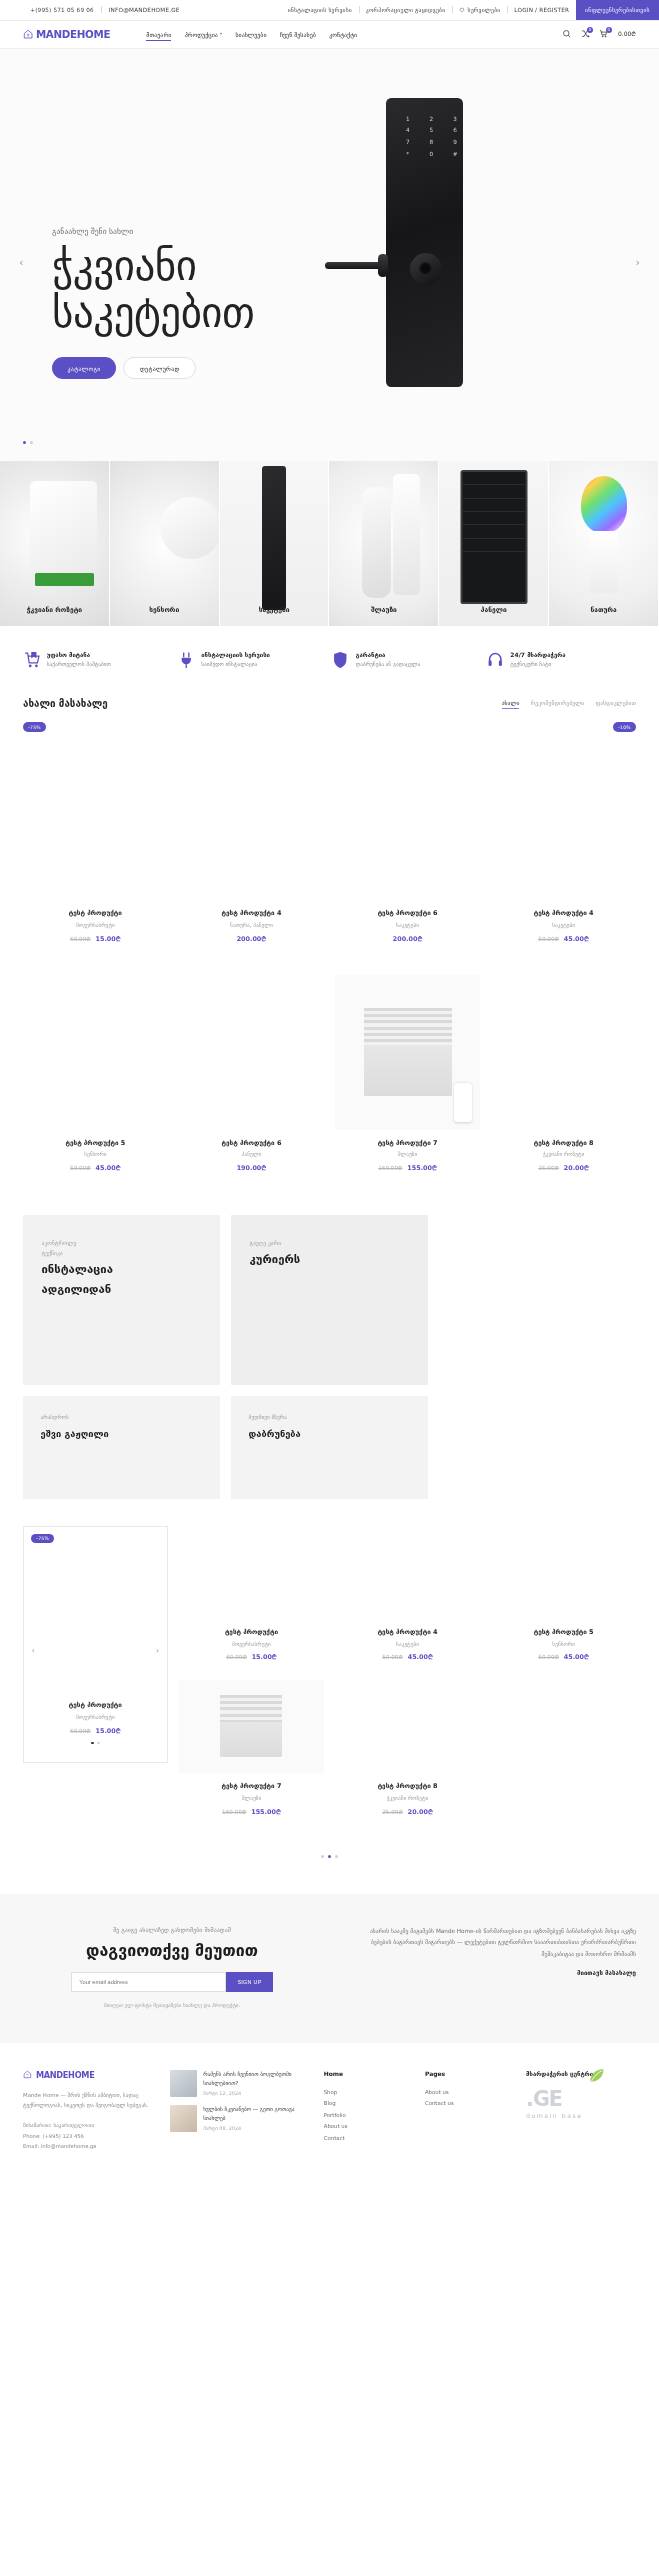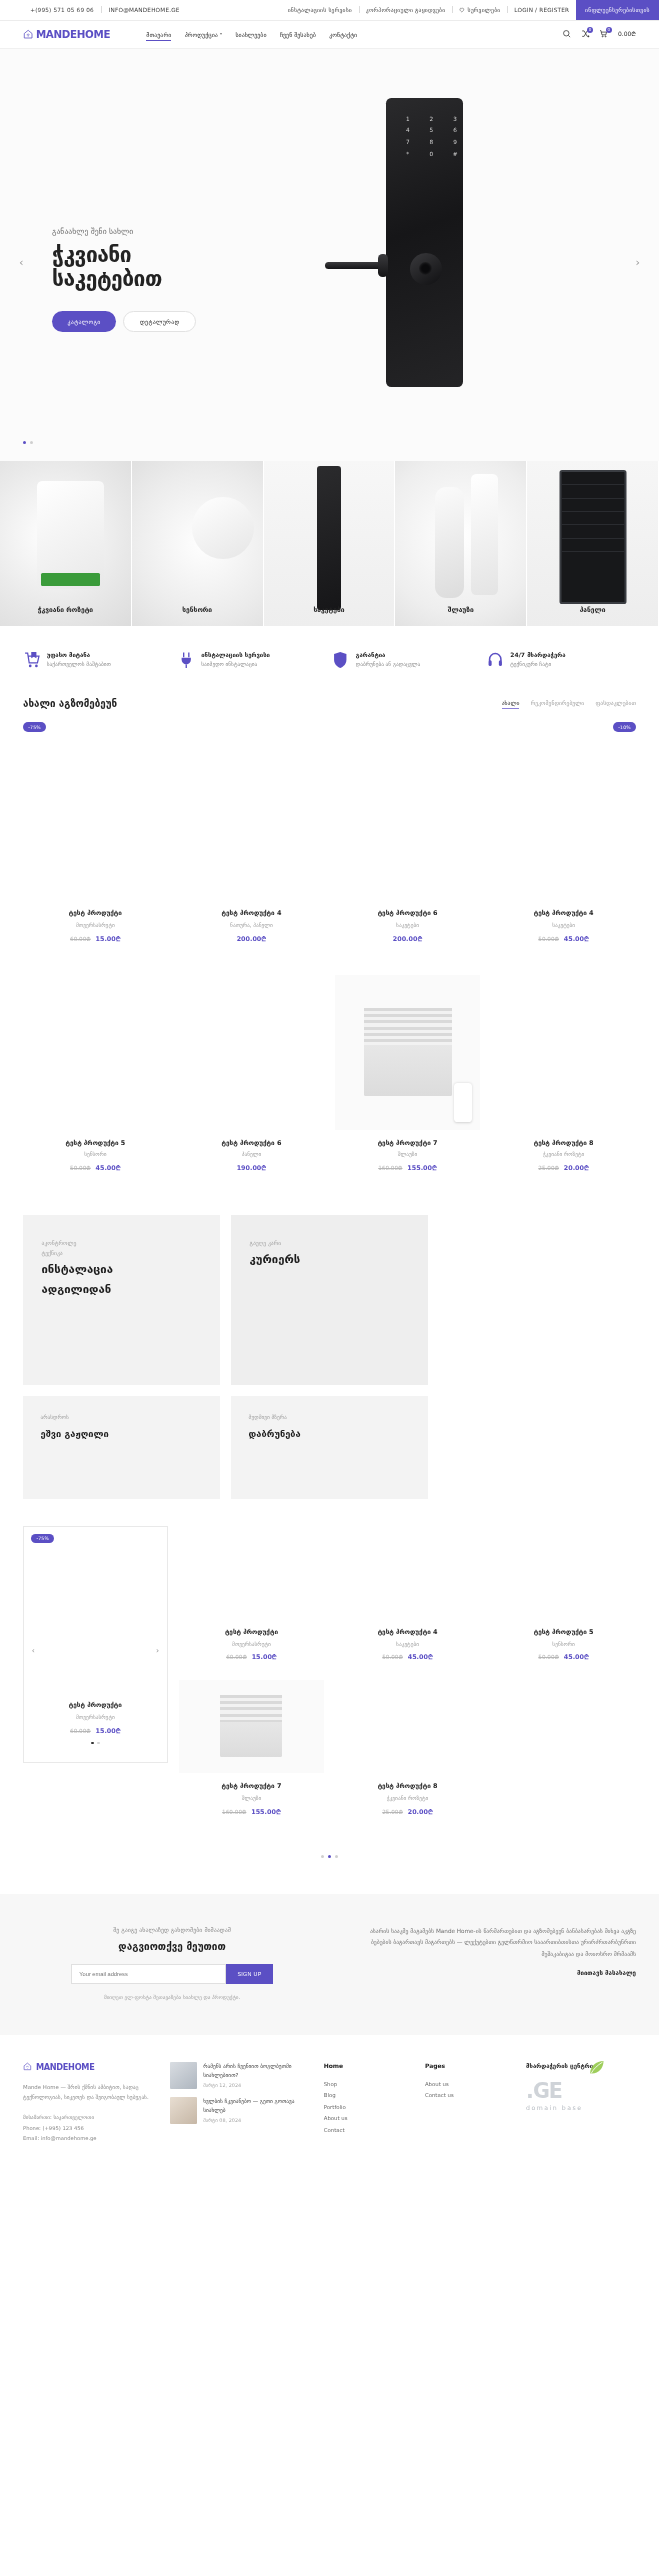--- a/index.html
+++ b/index.html
@@ -48,21 +48,21 @@
     font-size:4.1px; width:6.2px; height:6.2px; border-radius:50%;
     display:flex; align-items:center; justify-content:center;
   }
   .cart-total { font-size:6px; color:#2b2b2b; }
 
   
   .hero { position:relative; width:659px; height:412px; background:#fbfbfb; overflow:hidden; }
   .hero-inner { position:absolute; left:0; top:0; width:659px; height:412px; }
   .hero-text { position:absolute; left:52px; top:178px; }
   .hero-sub { font-size:7.7px; color:#6c6c6c; margin-bottom:7.2px; }
-  .hero-h1 { font-size:21px; line-height:1.16; font-weight:700; color:#232323; letter-spacing:-0.5px; }
+  .hero-h1 { font-size:41px; line-height:1.16; font-weight:400; color:#232323; letter-spacing:-0.5px; }
   .hero-btns { display:flex; gap:7.2px; margin-top:19.6px; }
   .btn-primary {
     background:#5b4fc4; color:#fff; border-radius:15.5px; padding:6.2px 15.5px;
     font-size:6px; border:none; letter-spacing:0.3px;
   }
   .btn-ghost {
     background:#fff; color:#232323; border-radius:15.5px; padding:6.2px 15.5px;
     font-size:6px; border:0.5px solid #e2e2e2; letter-spacing:0.3px;
   }
   .hero-img { position:absolute; right:124px; top:49px; width:170px; height:319px; }
@@ -188,21 +188,21 @@
   .slide-arrow.l { left:3.1px; } .slide-arrow.r { right:3.1px; }
   .slide-dots { display:flex; gap:3.1px; margin-top:7.2px; }
   .sd { width:2.6px; height:2.6px; border-radius:50%; background:#d5d5d5; }
   .sd.on { background:#333; }
 
   .bottom-dots { display:flex; gap:3.6px; justify-content:center; padding:20.6px 0 0; }
 
   
   .news { background:#f7f7f7; margin-top:36px; padding:32px 23px 35px; display:grid; grid-template-columns:1.05fr 1fr; gap:31px; }
   .news-sub { font-size:6px; color:#8b8b8b; text-align:center; }
-  .news-h { font-size:10px; font-weight:800; color:#1d1d1d; text-align:center; margin-top:8.2px; }
+  .news-h { font-size:16px; font-weight:800; color:#1d1d1d; text-align:center; margin-top:8.2px; }
   .news-form { display:flex; justify-content:center; margin-top:12.4px; gap:0; }
   .news-input { width:155px; height:19.6px; border:0.5px solid #e0e0e0; background:#fff; padding:0 7.2px; font-size:5.7px; color:#9a9a9a; display:flex; align-items:center; }
   .news-btn { height:19.6px; background:#5b4fc4; color:#fff; border:none; padding:0 11.3px; font-size:5.4px; letter-spacing:0.3px; }
   .news-fine { font-size:5.2px; color:#a0a0a0; text-align:center; margin-top:10.3px; }
   .news-right { font-size:5.7px; color:#6d6d6d; line-height:2; text-align:right; }
   .news-right-h { font-size:6.2px; font-weight:700; color:#232323; margin-top:9.3px; text-align:right; }
 
   
   .footer { padding:27px 23px 15.5px; display:grid; grid-template-columns:1.15fr 1.2fr .75fr .75fr .95fr; gap:14.4px; }
   .f-logo { display:flex; align-items:center; gap:2.6px; margin-bottom:9.3px; }
@@ -382,20 +382,27 @@
           <div class="row"></div>
             <div class="row"></div>
             <div class="row"></div>
           <div class="row"></div>
             <div class="row"></div>
             <div class="row"></div>
         </div>
       </div>
       <div class="cat-label">პანელი</div>
     </div>
+    <div class="cat">
+      <div class="ph ph-f">
+        <div class="mini-bulb"></div>
+        <div class="mini-bulb-base"></div>
+      </div>
+      <div class="cat-label">ნათურა</div>
+    </div>
   </div>
 
   <div class="features">
     <div class="feat">
       <span class="feat-ic">
         <svg viewBox="0 0 32 34" width="16.5" height="17.5" fill="#5b4fc4">
           <path d="M4 4h5l3 19h16l3-13H11" fill="none" stroke="#5b4fc4" stroke-width="2.4"></path>
           <circle cx="14" cy="29" r="2.6"></circle>
             <circle cx="26" cy="29" r="2.6"></circle>
           <path d="M16 2h10v12l-5-3-5 3z"></path>
@@ -439,21 +446,21 @@
         </svg>
       </span>
       <div>
         <div class="feat-t">24/7 მხარდაჭერა</div>
         <div class="feat-d">ტექნიკური ჩატი</div>
       </div>
     </div>
   </div>
 
   <div class="sec-head">
-    <div class="sec-title">ახალი აგზომებეუნ</div>
+    <div class="sec-title">ახალი მასახალე</div>
     <div class="sec-tabs">
       <span class="sec-tab on">ახალი</span>
       <span class="sec-tab">რეკომენდირებული</span>
       <span class="sec-tab">ფასდაკლებით</span>
     </div>
   </div>
 
   <div style="padding:11.3px 23px 0; display:flex; gap:11.3px;">
     <div style="flex:1"><span class="sale" style="position:static;display:inline-block">-75%</span></div>
     <div style="flex:1"></div>

